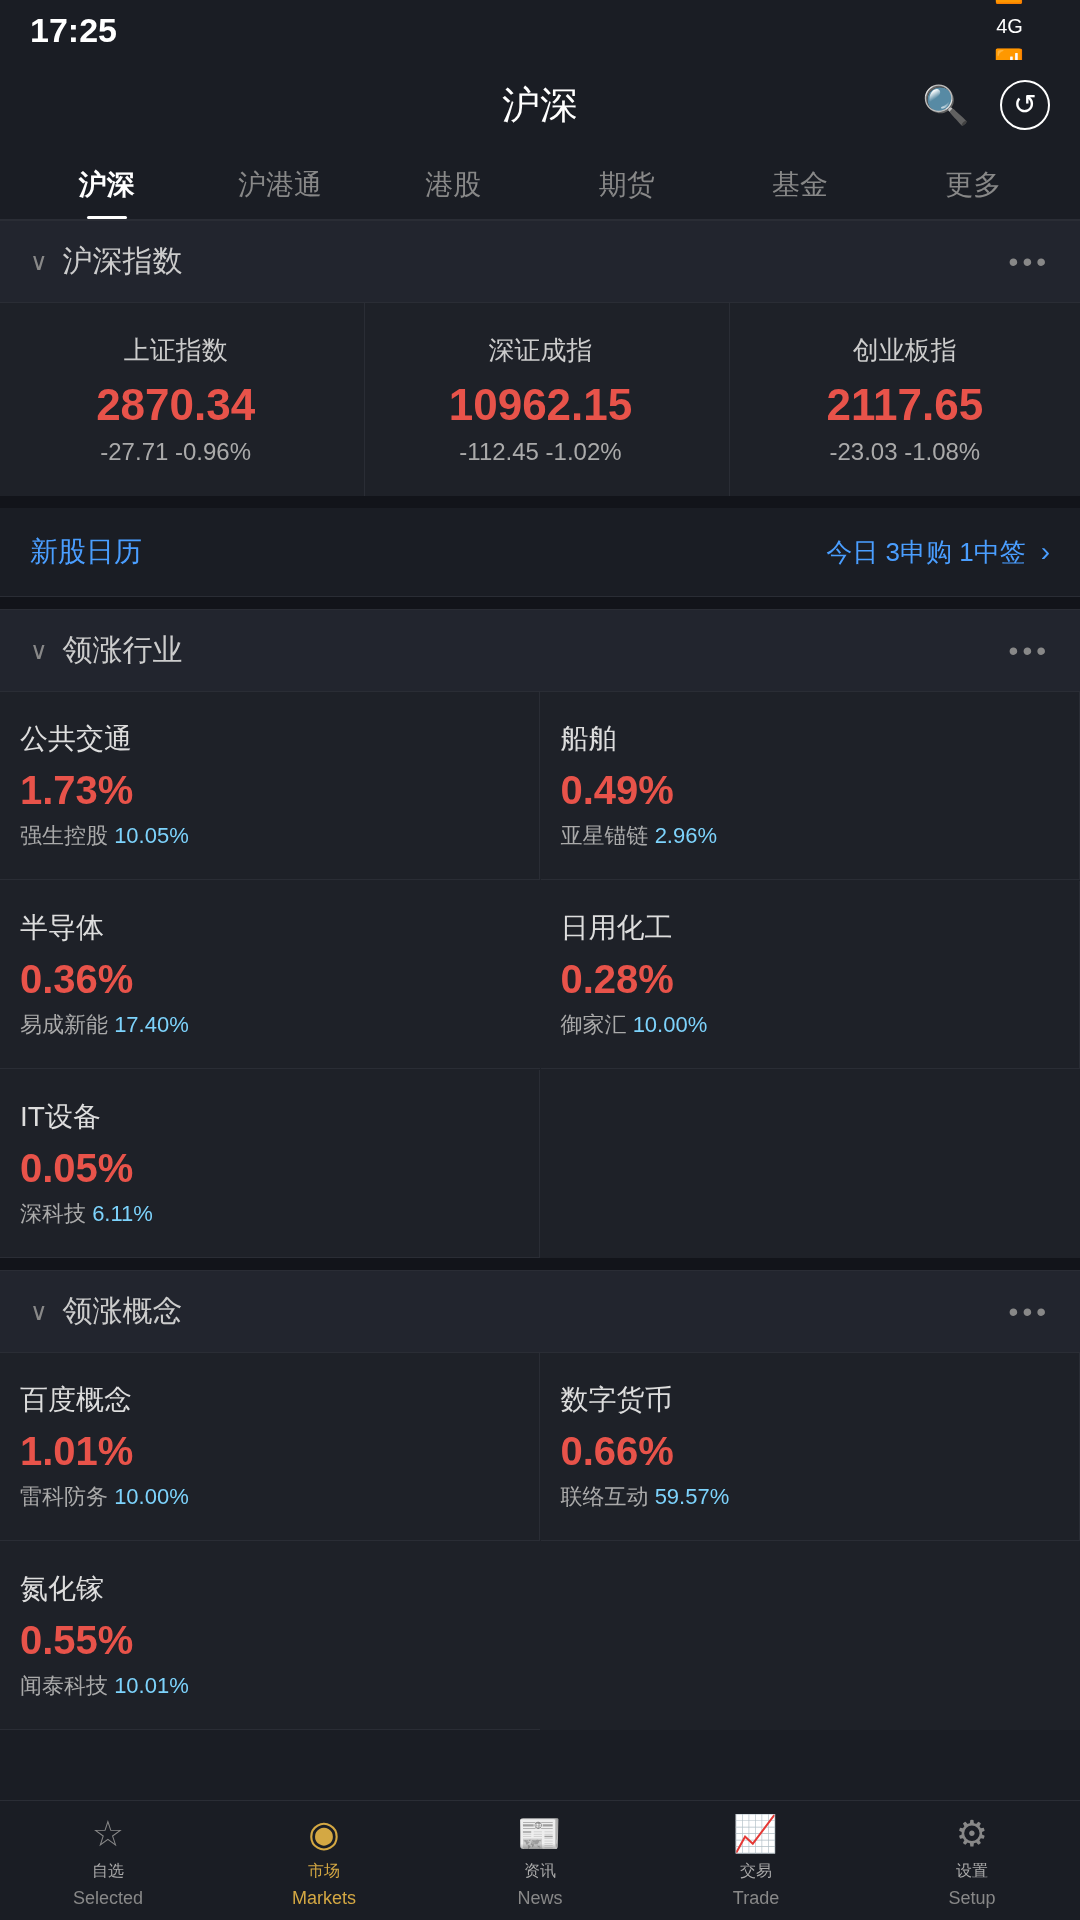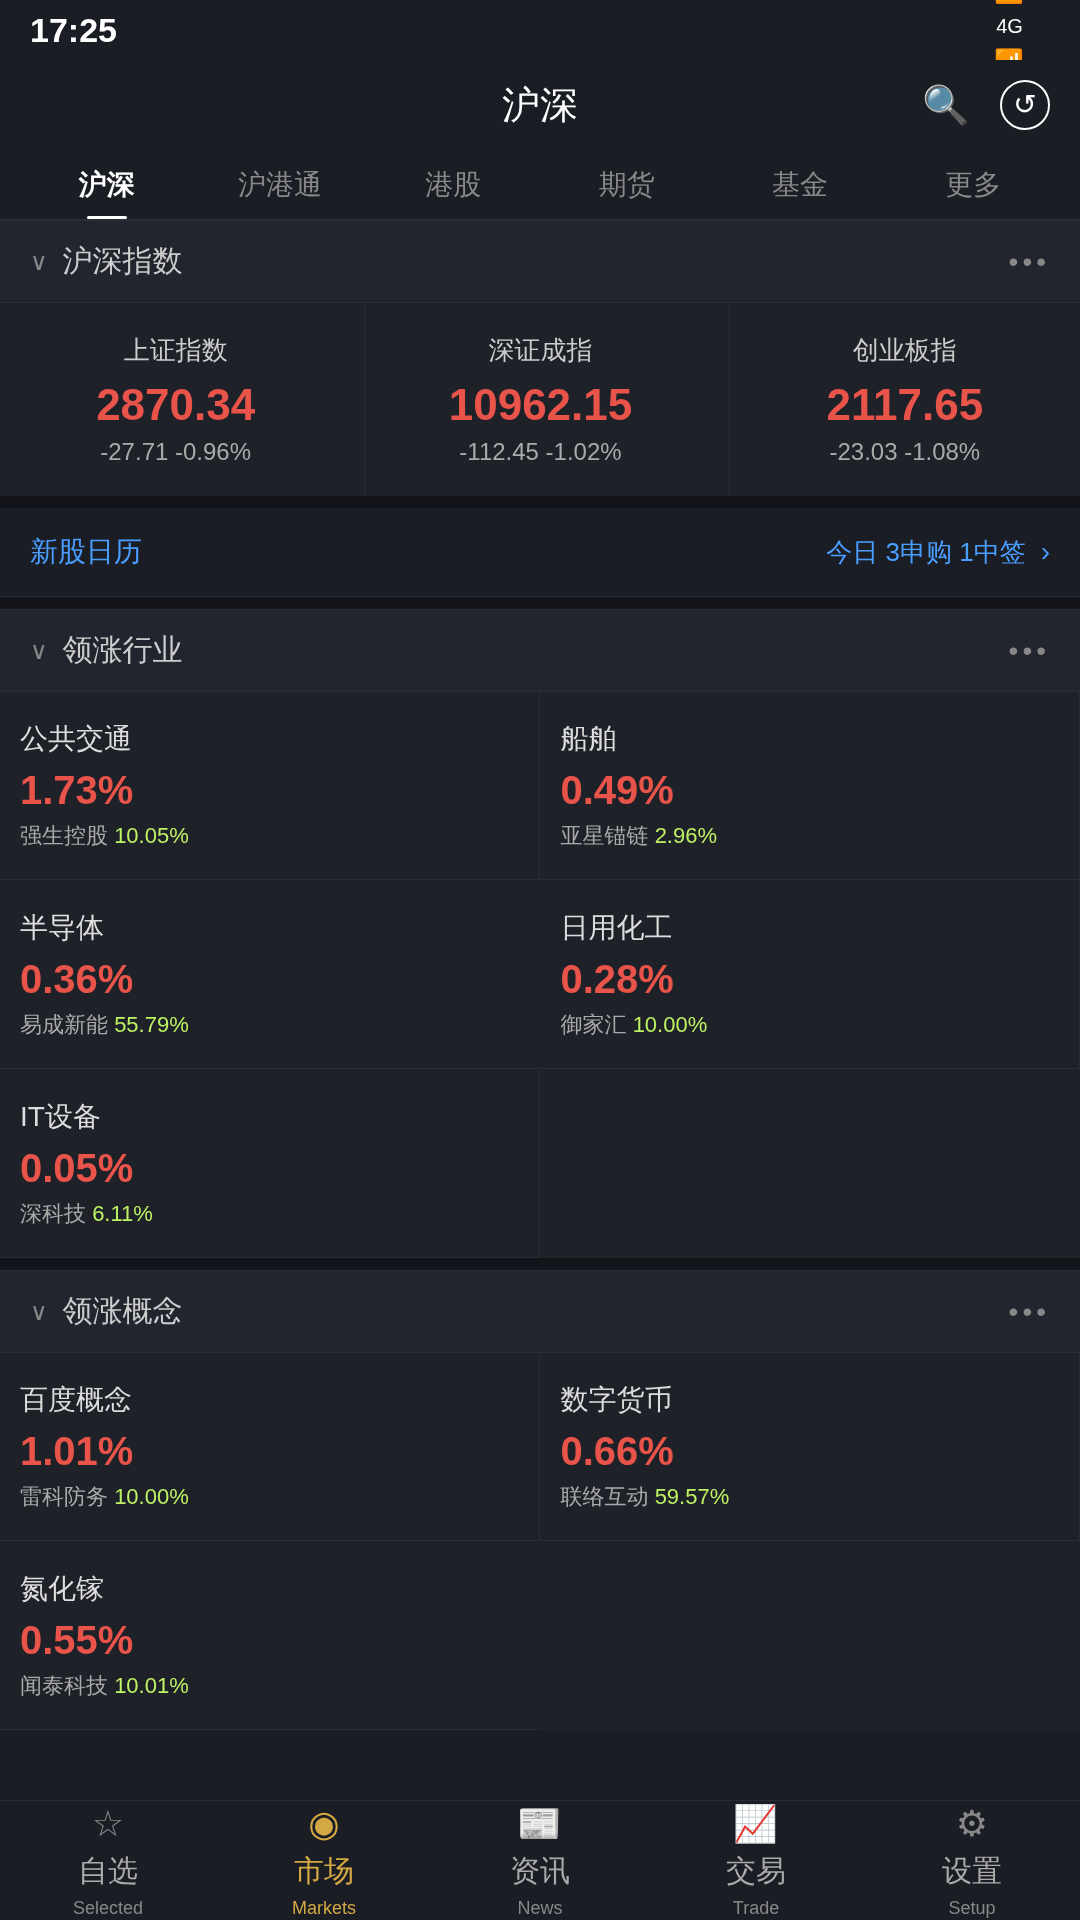--- a/index.html
+++ b/index.html
@@ -210,21 +210,21 @@
       font-size: 40px;
       font-weight: 600;
       color: #e8534a;
       margin-bottom: 8px;
     }
     .industry-sub {
       font-size: 22px;
       color: #aaa;
     }
     .industry-sub span {
-      color: #bef264;
+      color: #7dd3fc;
     }
 
     
     .bottom-nav {
       position: fixed;
       bottom: 0;
       left: 0;
       width: 1080px;
       height: 120px;
       background: #1a1d24;
@@ -238,21 +238,21 @@
       align-items: center;
       justify-content: center;
       gap: 6px;
       cursor: pointer;
     }
     .nav-icon {
       font-size: 40px;
       color: #888;
     }
     .nav-label {
-      font-size: 30px;
+      font-size: 16px;
       color: #888;
     }
     .nav-label-sub {
       font-size: 18px;
       color: #888;
     }
     .nav-item.active .nav-icon,
     .nav-item.active .nav-label,
     .nav-item.active .nav-label-sub {
       color: #d4a843;
@@ -349,21 +349,21 @@
     <div class="industry-sub">强生控股 <span>10.05%</span></div>
   </div>
   <div class="industry-card">
     <div class="industry-name">船舶</div>
     <div class="industry-pct">0.49%</div>
     <div class="industry-sub">亚星锚链 <span>2.96%</span></div>
   </div>
   <div class="industry-card">
     <div class="industry-name">半导体</div>
     <div class="industry-pct">0.36%</div>
-    <div class="industry-sub">易成新能 <span>55.79%</span></div>
+    <div class="industry-sub">易成新能 <span>17.40%</span></div>
   </div>
   <div class="industry-card">
     <div class="industry-name">日用化工</div>
     <div class="industry-pct">0.28%</div>
     <div class="industry-sub">御家汇 <span>10.00%</span></div>
   </div>
   <div class="industry-card">
     <div class="industry-name">IT设备</div>
     <div class="industry-pct">0.05%</div>
     <div class="industry-sub">深科技 <span>6.11%</span></div>

